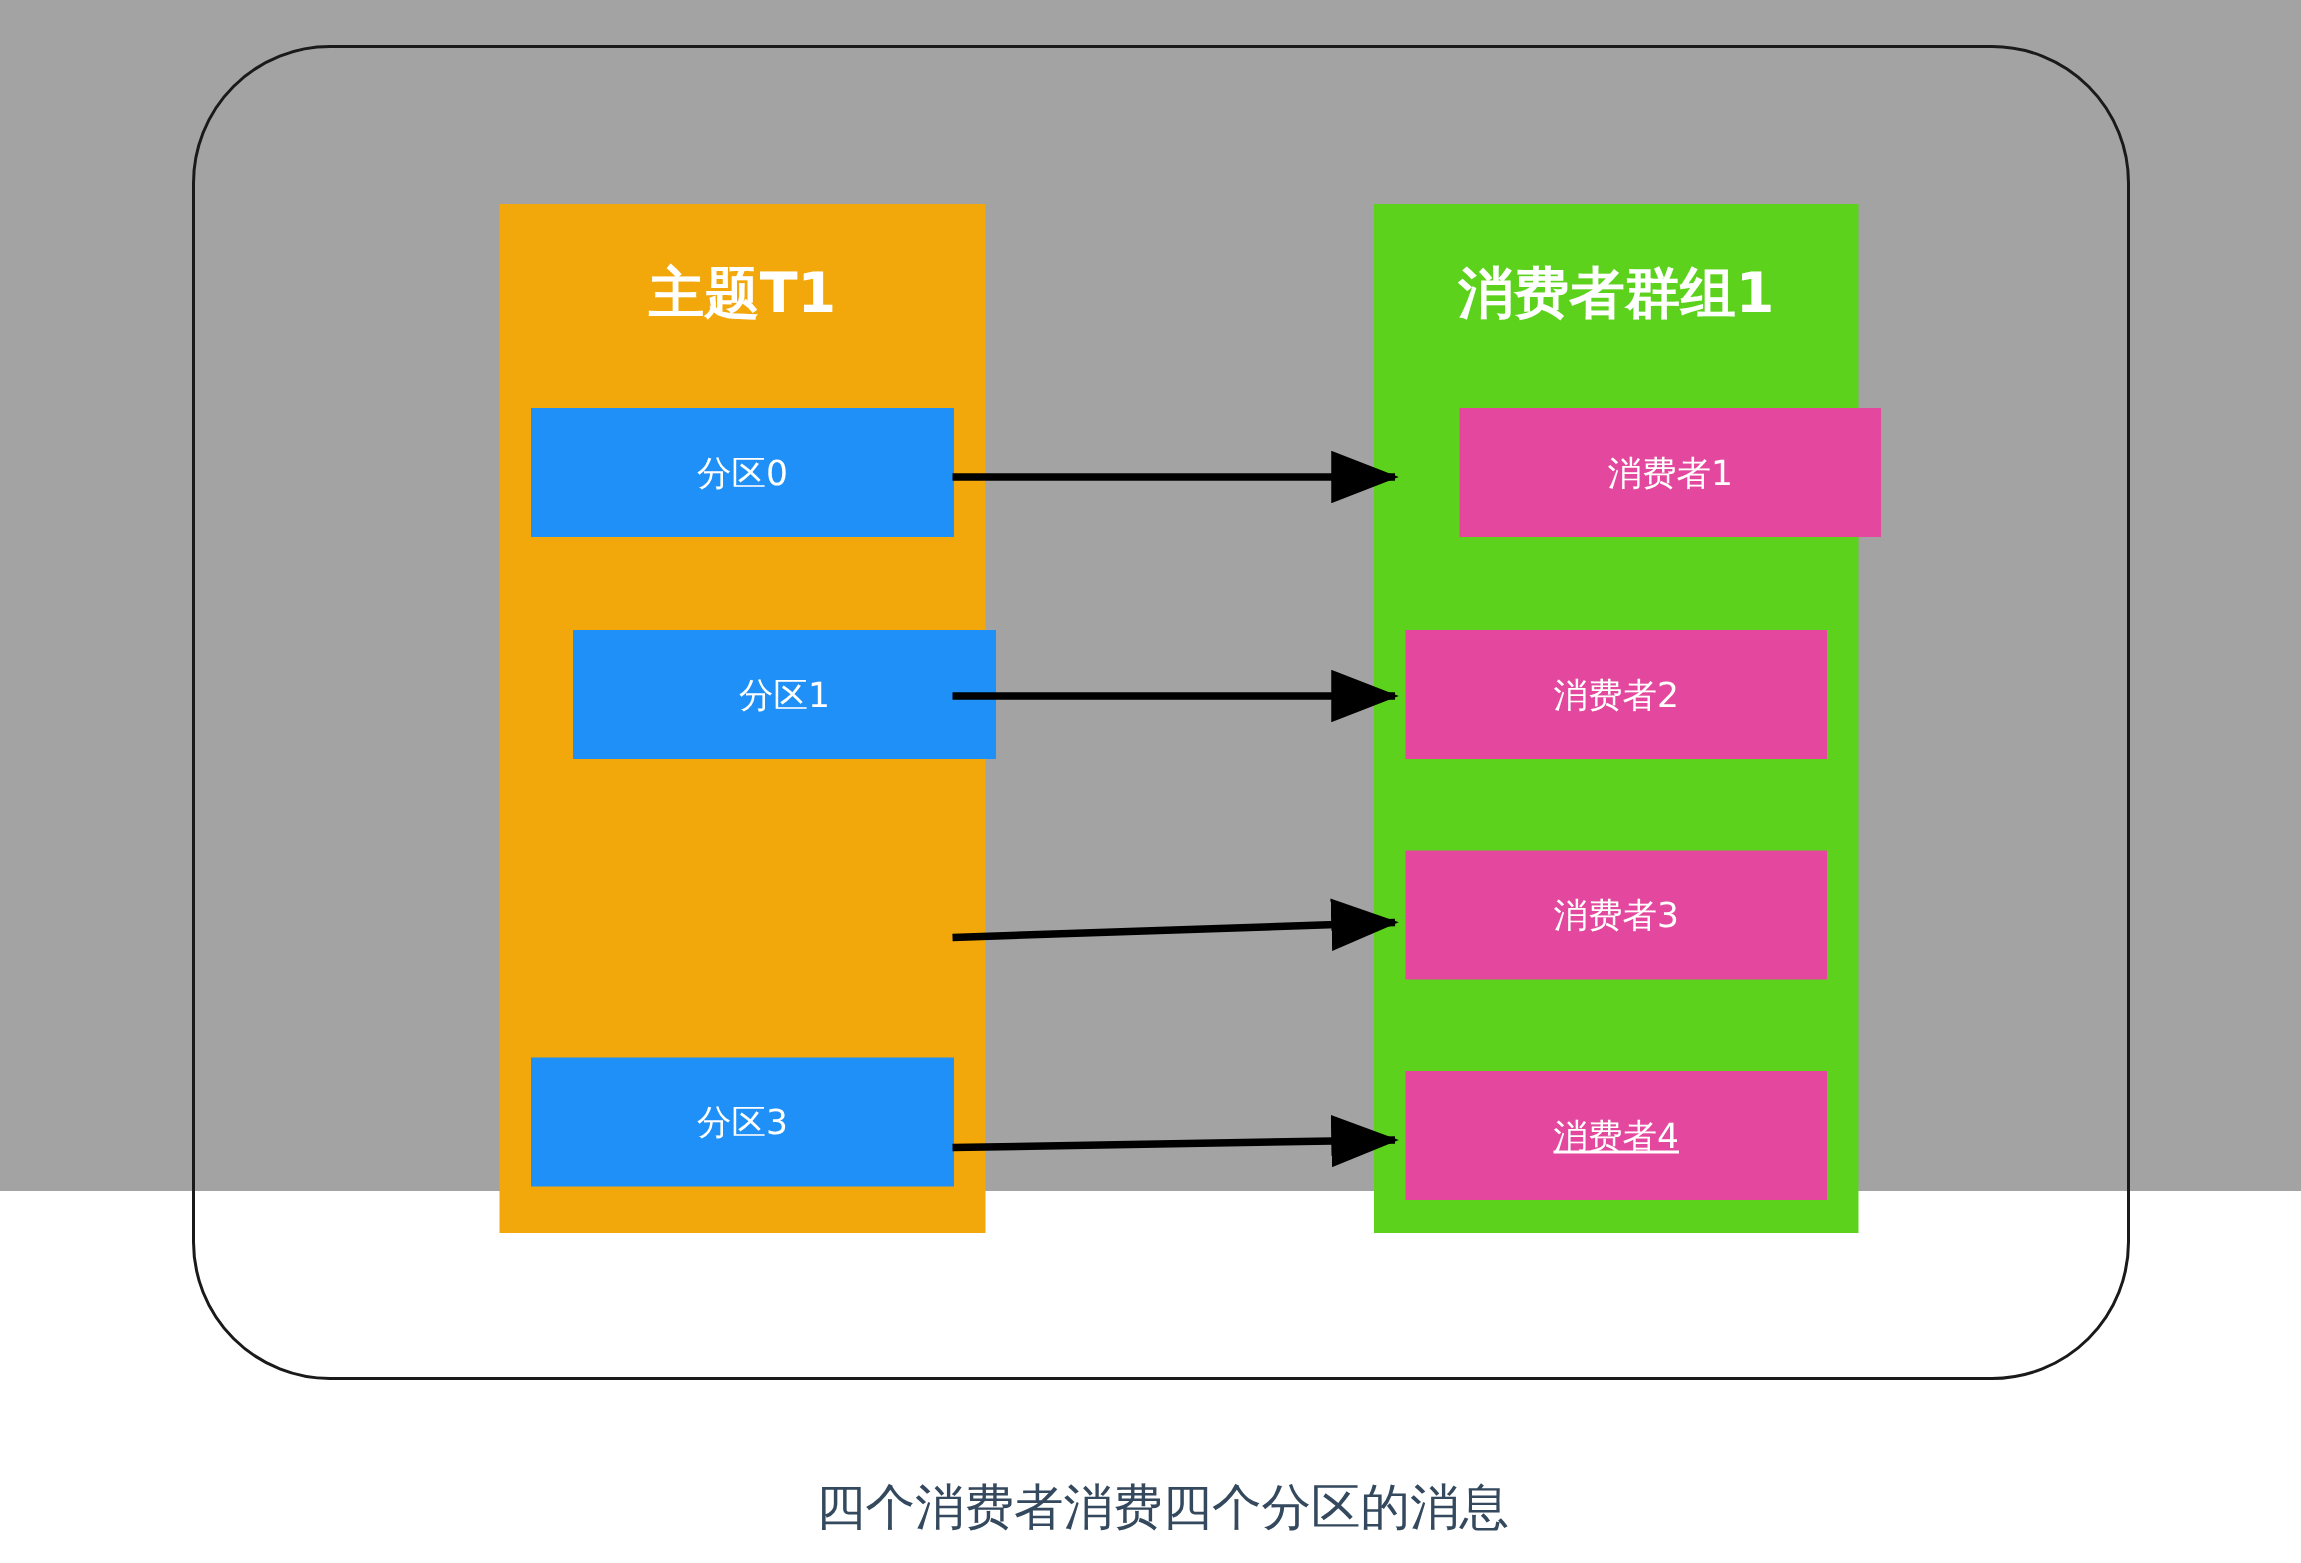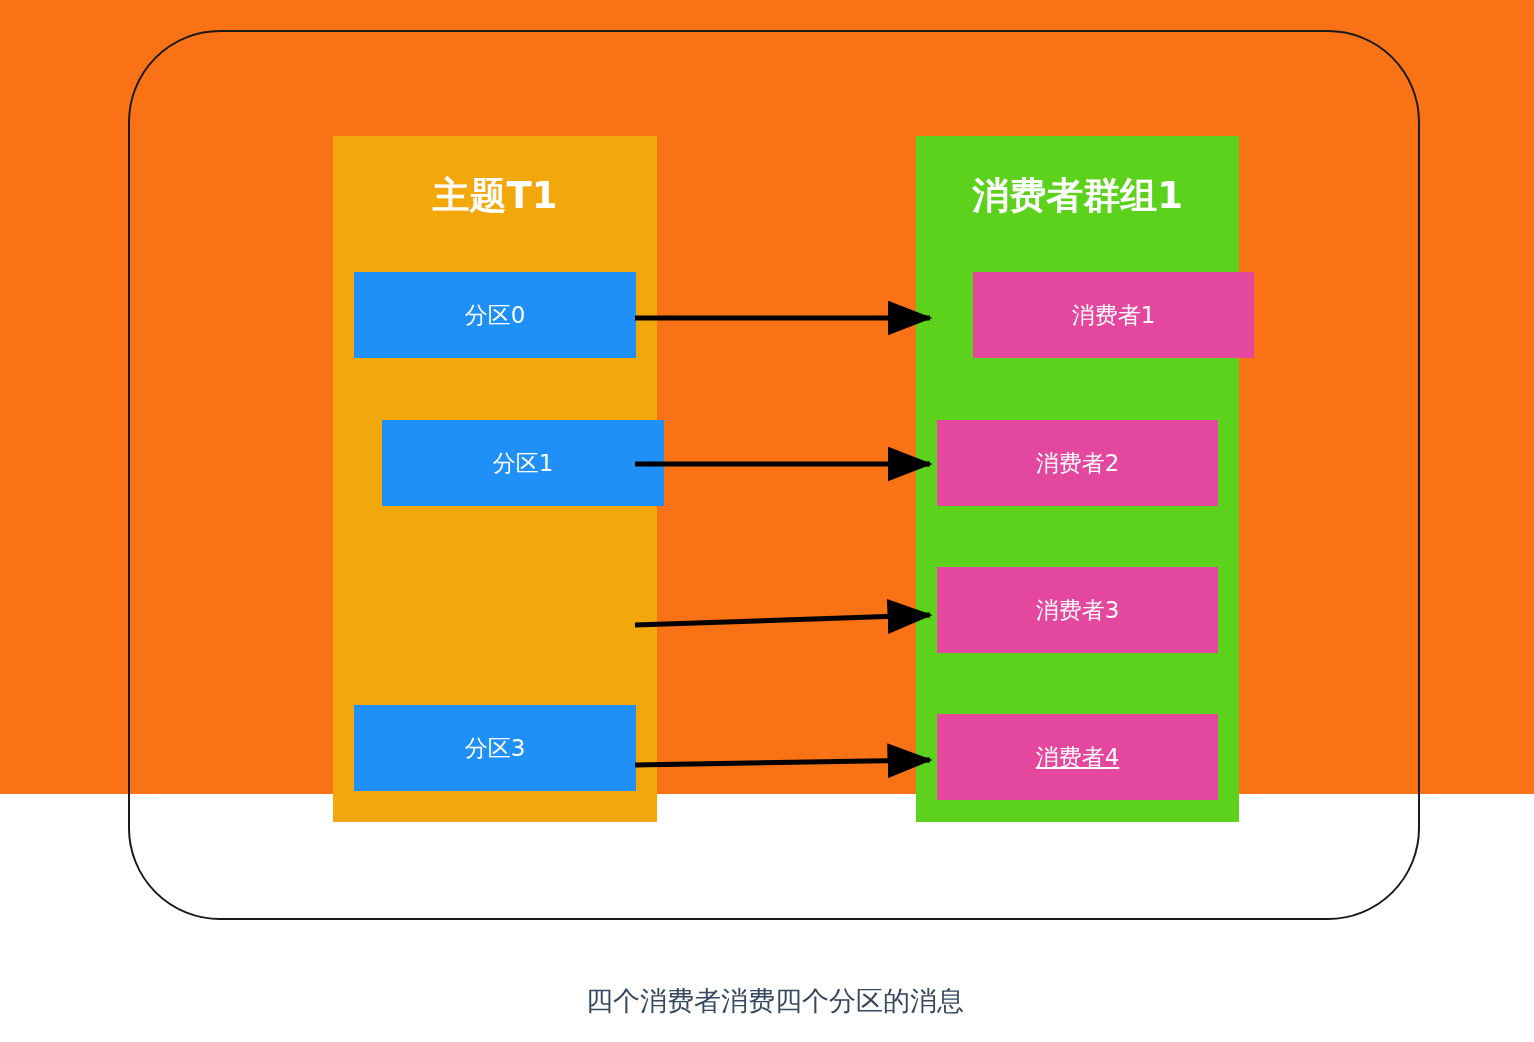--- a/index.html
+++ b/index.html
@@ -10,21 +10,21 @@
   body {
     width: 1534px;
     height: 1042px;
     font-family: "DejaVu Sans", "Liberation Sans", sans-serif;
     overflow: hidden;
   }
   .canvas {
     position: relative;
     width: 1534px;
     height: 794px;
-    background: #f97316;
+    background: #a3a3a3;
   }
 
   
   .outer-frame {
     position: absolute;
     left: 128px;
     top: 30px;
     width: 1292px;
     height: 890px;
     border: 2px solid #1a1a1a;
@@ -103,21 +103,21 @@
   }
 
   
   .caption {
     position: absolute;
     left: 16px;
     right: 0;
     top: 983px;
     text-align: center;
     color: #35495E;
-    font-size: 27px;
+    font-size: 33px;
     font-weight: normal;
     white-space: nowrap;
   }
 </style>
 </head>
 <body>
 
 <div class="canvas">
 
   <div class="outer-frame"></div>

